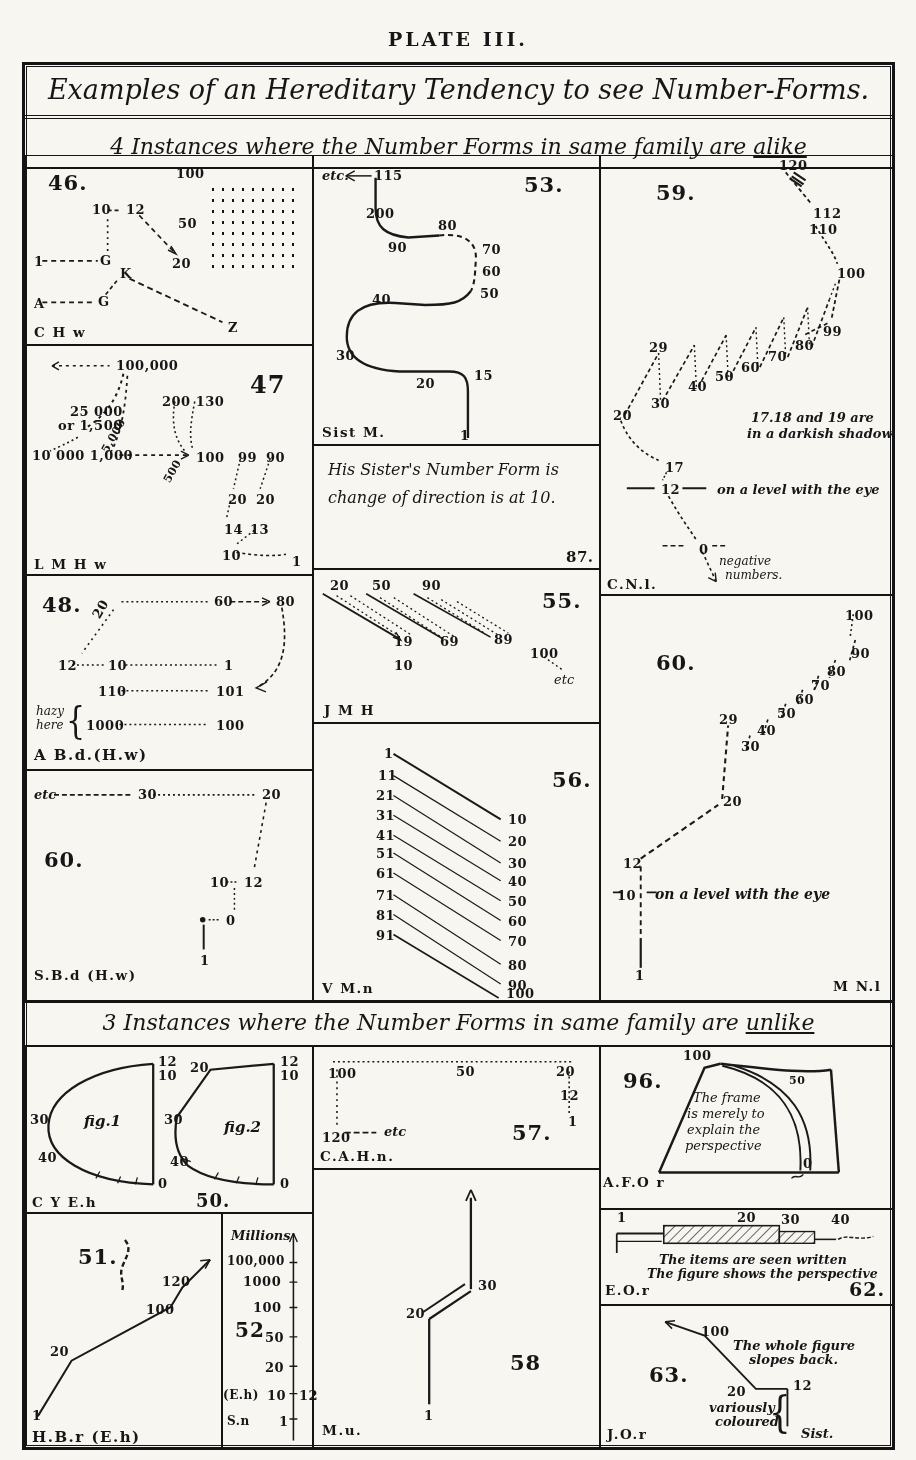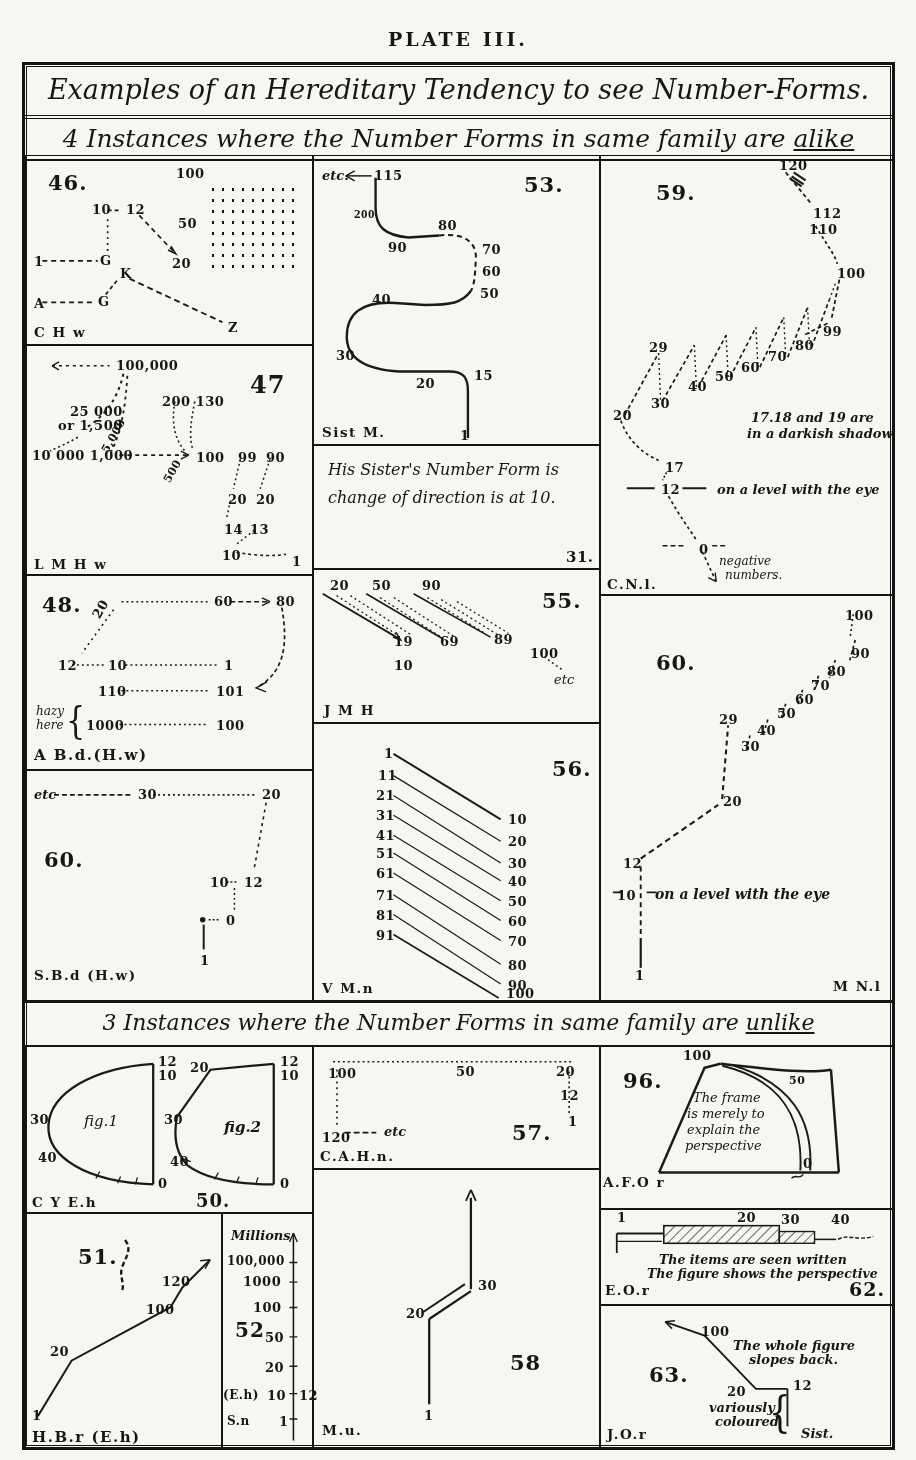--- a/index.html
+++ b/index.html
@@ -4,21 +4,21 @@
 <style>
   html,body{margin:0;padding:0;background:#e8e6df;}
   .page{position:relative;width:916px;height:1460px;background:#f7f6f1;color:#161616;
         font-family:"DejaVu Serif",serif;overflow:hidden;}
   .plate-title{position:absolute;left:0;top:28px;width:100%;text-align:center;
         font-weight:700;font-size:19px;letter-spacing:3px;}
   .frame{position:absolute;left:22px;top:62px;width:867px;height:1382px;
         border:3px solid #141414;box-shadow:inset 0 0 0 1px #f7f6f1, inset 0 0 0 2px #141414;}
   .hdr{position:absolute;left:0;width:100%;text-align:center;font-style:italic;}
   .hdr1{top:0;height:50px;line-height:50px;font-size:27px;border-bottom:4px double #141414;}
-  .hdr2{top:56px;height:38px;line-height:36px;font-size:25px;border-bottom:2.5px solid #141414;}
+  .hdr2{top:64px;height:38px;line-height:36px;font-size:22px;border-bottom:2.5px solid #141414;}
   .hdr3{top:936px;height:42px;line-height:40px;font-size:22px;border-top:2.5px solid #141414;border-bottom:2.5px solid #141414;}
   .uword{text-decoration:underline;}
   .panel{position:absolute;border:1.6px solid #141414;box-sizing:border-box;}
   .art{position:absolute;left:0;top:0;width:100%;height:100%;stroke:#1a1a1a;fill:none;}
   .n{position:absolute;font-weight:700;font-size:13px;white-space:nowrap;letter-spacing:.5px;}
   .big{position:absolute;font-weight:700;font-size:21px;white-space:nowrap;letter-spacing:1px;}
   .scr{position:absolute;font-style:italic;font-size:13px;white-space:nowrap;}
   .sig{position:absolute;font-weight:700;font-size:13.5px;letter-spacing:1.5px;white-space:nowrap;}
   .brace{position:absolute;font-size:30px;font-weight:400;transform:scaleY(1.25);}
   .rot{transform:rotate(-60deg);transform-origin:left bottom;}
@@ -156,40 +156,40 @@
       <svg class="art" viewBox="0 0 287 290">
         <path d="M32,20 H58" stroke-width="1.5"></path>
         <path d="M32,20 L41,15 M32,20 L41,25" stroke-width="1.4"></path>
         <path d="M62,22 V52 C62,72 72,80 95,82 L126,80" stroke-width="2.4"></path>
         <path d="M126,80 C152,77 164,87 163,104 C162,120 162,128 158,136" stroke-dasharray="5,4" stroke-width="2.1"></path>
         <path d="M158,136 C149,148 138,150 112,150 L82,148 C46,146 33,160 33,182 C33,204 52,215 86,217 L136,217 C151,217 155,223 155,237 L155,284" stroke-width="2.4"></path>
       </svg>
       <span class="scr" style="left:8px;top:12px;font-weight:700;">etc.</span>
       <span class="n" style="left:60px;top:12px;">115</span>
       <span class="big" style="left:210px;top:16px;">53.</span>
-      <span class="n" style="left:40px;top:50px;font-family:Liberation Serif, serif;">200</span>
+      <span class="n" style="left:52px;top:50px;">200</span>
       <span class="n" style="left:74px;top:84px;">90</span>
       <span class="n" style="left:124px;top:62px;">80</span>
       <span class="n" style="left:168px;top:86px;">70</span>
       <span class="n" style="left:168px;top:108px;">60</span>
       <span class="n" style="left:166px;top:130px;">50</span>
       <span class="n" style="left:58px;top:136px;">40</span>
       <span class="n" style="left:22px;top:192px;">30</span>
       <span class="n" style="left:102px;top:220px;">20</span>
       <span class="n" style="left:160px;top:212px;">15</span>
       <span class="n" style="left:146px;top:272px;">1</span>
       <span class="sig" style="left:8px;top:268px;">Sist M.</span>
     </div>
 
     <div class="panel" style="left:288px;top:380px;width:287px;height:124px;">
       <div class="txtblock">
         <div>His Sister's Number Form is</div>
         <div>change of direction is at 10.</div>
       </div>
-      <span class="n" style="left:252px;top:102px;font-size:15px;">31.</span>
+      <span class="n" style="left:252px;top:102px;font-size:15px;">87.</span>
     </div>
 
     <div class="panel" style="left:288px;top:504px;width:287px;height:154px;">
       <svg class="art" viewBox="0 0 287 154">
         <path d="M8,24 L86,70" stroke-width="1.9"></path>
         <path d="M79,68 L87,71 L82,63" stroke-width="1.4"></path>
         <path d="M22,26 L84,66" stroke-dasharray="2,3" stroke-width="1.3"></path>
         <path d="M36,26 L98,66" stroke-dasharray="2,3" stroke-width="1.3"></path>
         <path d="M52,24 L130,70" stroke-width="1.7"></path>
         <path d="M66,28 L128,68" stroke-dasharray="2,3" stroke-width="1.3"></path>
@@ -219,21 +219,21 @@
         <path d="M80,52 L188,118" stroke-width="1.2"></path>
         <path d="M80,72 L188,140" stroke-width="1.2"></path>
         <path d="M80,92 L188,158" stroke-width="1.2"></path>
         <path d="M80,112 L188,178" stroke-width="1.2"></path>
         <path d="M80,130 L188,198" stroke-width="1.2"></path>
         <path d="M80,150 L188,218" stroke-width="1.2"></path>
         <path d="M80,172 L188,242" stroke-width="1.2"></path>
         <path d="M80,192 L188,262" stroke-width="1.2"></path>
         <path d="M80,212 L186,276" stroke-width="1.6"></path>
       </svg>
-      <span class="big" style="left:238px;top:32px;">56.</span>
+      <span class="big" style="left:238px;top:43px;">56.</span>
       <span class="n" style="left:70px;top:22px;">1</span>
       <span class="n" style="left:64px;top:44px;">11</span>
       <span class="n" style="left:62px;top:64px;">21</span>
       <span class="n" style="left:62px;top:84px;">31</span>
       <span class="n" style="left:62px;top:104px;">41</span>
       <span class="n" style="left:62px;top:122px;">51</span>
       <span class="n" style="left:62px;top:142px;">61</span>
       <span class="n" style="left:62px;top:164px;">71</span>
       <span class="n" style="left:62px;top:184px;">81</span>
       <span class="n" style="left:62px;top:204px;">91</span>
@@ -347,21 +347,21 @@
         <path d="M70,134 l4,-7 M92,139 l3,-7 M110,140 l2,-7" stroke-width="1.3"></path>
         <path d="M250,18 L186,24 L152,72 C148,94 152,110 163,121 C182,135 216,140 250,140" stroke-width="2.3"></path>
         <path d="M250,18 V140" stroke-width="2.3"></path>
         <path d="M190,135 l4,-7 M212,139 l3,-7 M232,140 l2,-7 M158,114 l8,3" stroke-width="1.3"></path>
       </svg>
       <span class="n" style="left:132px;top:8px;">12</span>
       <span class="n" style="left:132px;top:22px;">10</span>
       <span class="n" style="left:4px;top:66px;">30</span>
       <span class="n" style="left:12px;top:104px;">40</span>
       <span class="n" style="left:132px;top:130px;">0</span>
-      <span class="scr" style="left:58px;top:66px;font-weight:400;font-size:15px;">fig.1</span>
+      <span class="scr" style="left:58px;top:66px;font-weight:700;font-size:15px;">fig.1</span>
       <span class="n" style="left:164px;top:14px;">20</span>
       <span class="n" style="left:254px;top:8px;">12</span>
       <span class="n" style="left:254px;top:22px;">10</span>
       <span class="n" style="left:138px;top:66px;">30</span>
       <span class="n" style="left:144px;top:108px;">40</span>
       <span class="n" style="left:254px;top:130px;">0</span>
       <span class="scr" style="left:198px;top:72px;font-weight:700;font-size:15px;">fig.2</span>
       <span class="big" style="left:170px;top:144px;font-size:18px;">50.</span>
       <span class="sig" style="left:6px;top:148px;">C Y E.h</span>
     </div>

